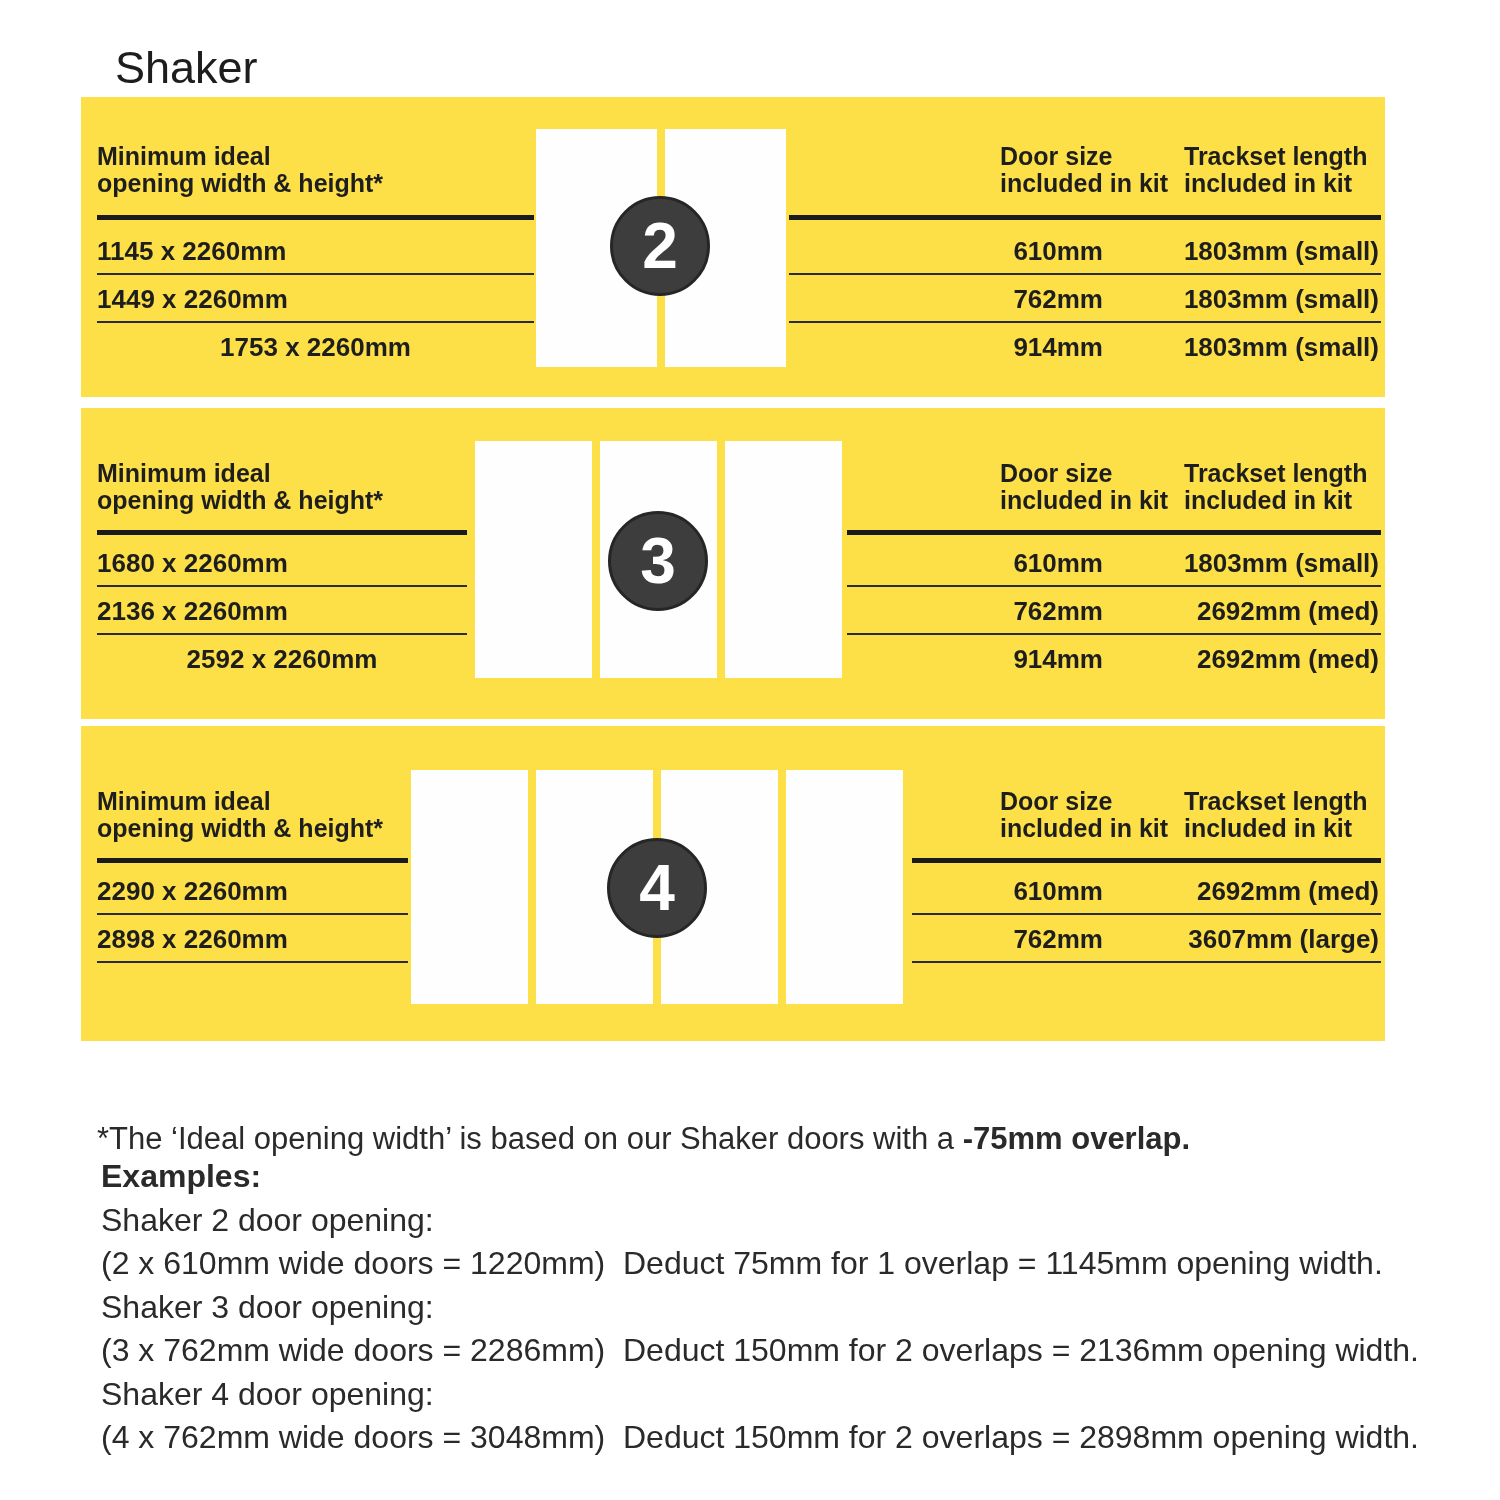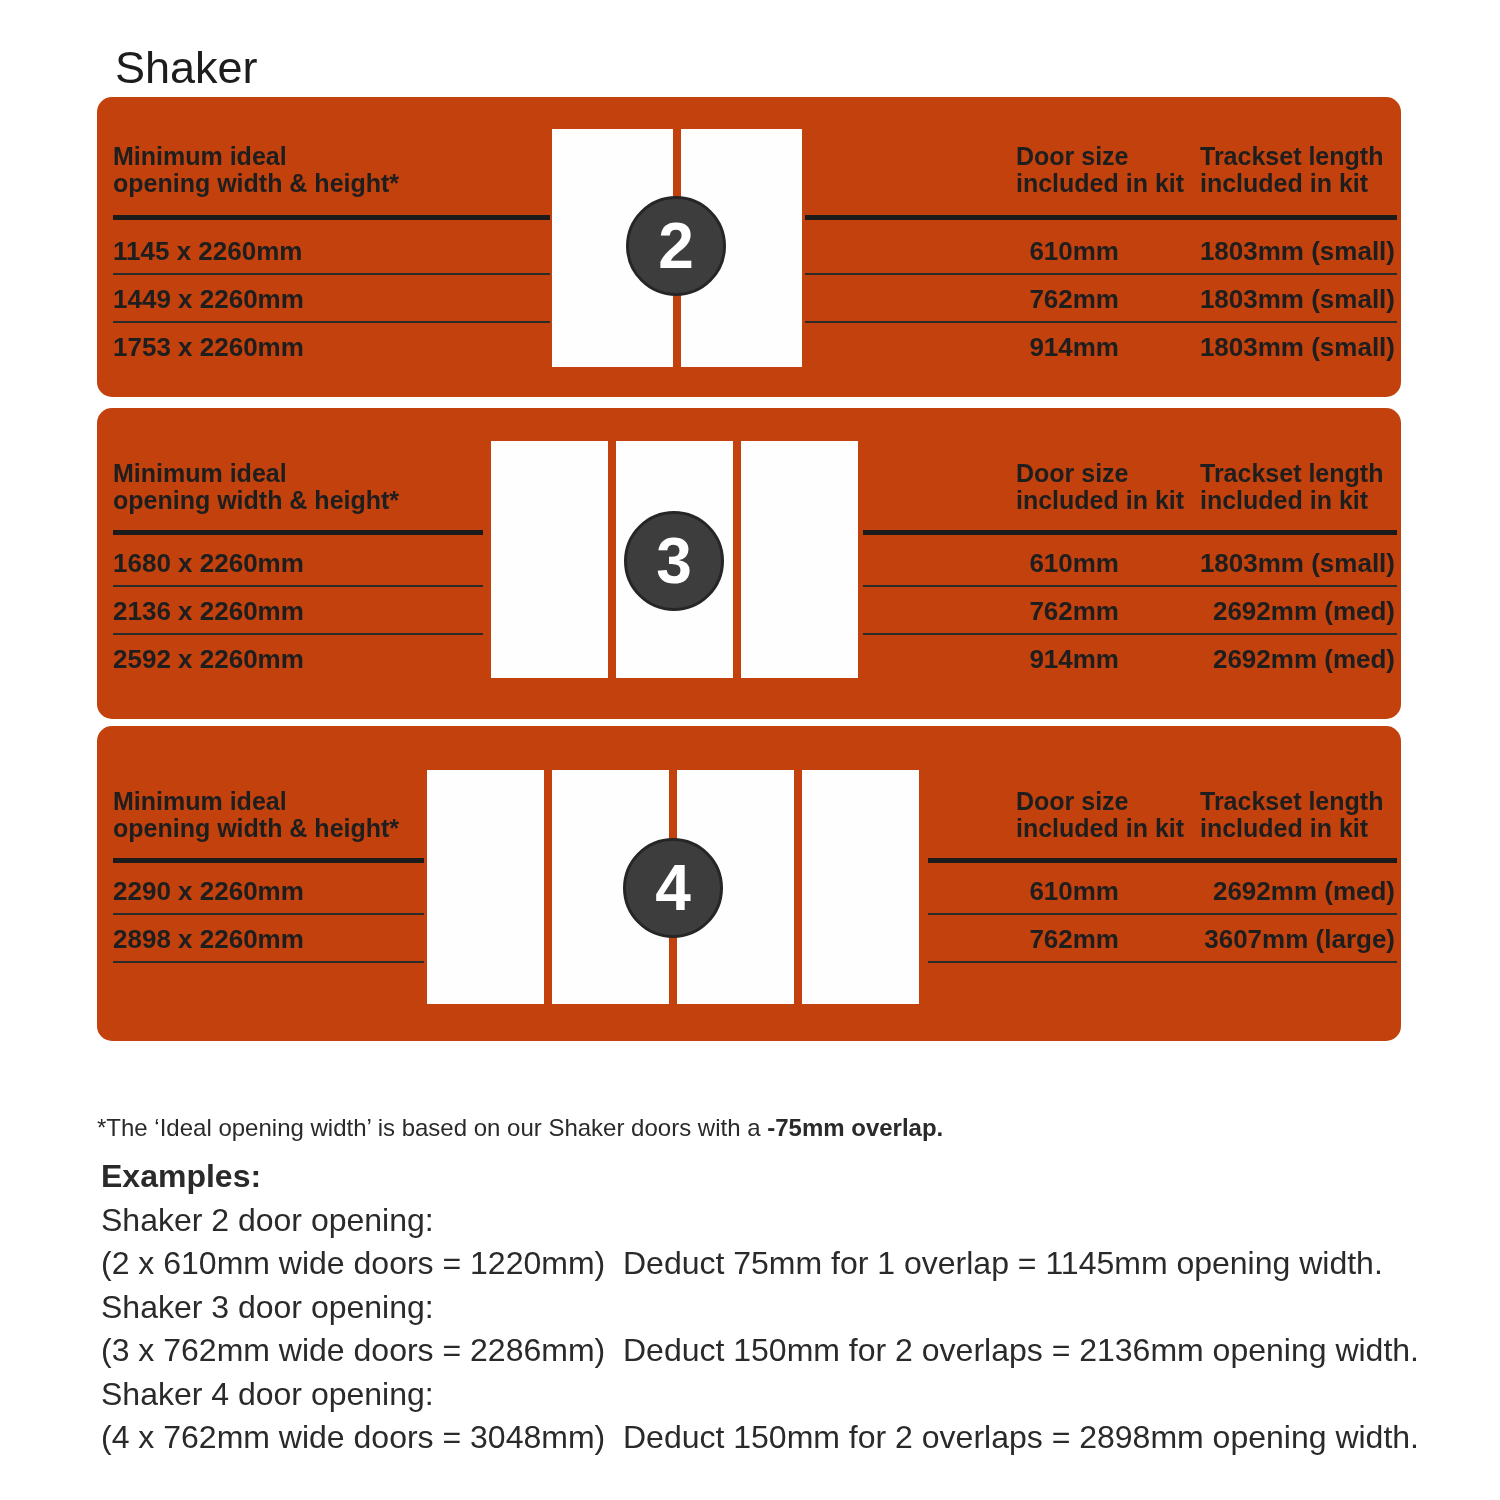--- a/index.html
+++ b/index.html
@@ -7,21 +7,21 @@
     position: relative; width: 1500px; height: 1500px;
     background: #ffffff; overflow: hidden;
     font-family: "Liberation Sans", sans-serif;
     color: #1e1e1e;
   }
   .title {
     position: absolute; left: 97px; top: 24px; margin: 18px;
     font-size: 45px; font-weight: 400; color: #1d1d1d;
   }
   
-  .panel { position: absolute; left: 97px; width: 1304px; background: #c2410c; border-radius: 15px; }
+  .panel { position: absolute; left: 81px; width: 1304px; background: #fde047; }
   .s1 { top: 97px;  height: 300px; }
   .s2 { top: 408px; height: 311px; }
   .s3 { top: 726px; height: 315px; }
 
   
   .left-table { position: absolute; left: 16px; }
   .s1 .left-table { top: 46px; width: 437px; }
   .s2 .left-table { top: 52px; width: 370px; }
   .s3 .left-table { top: 62px; width: 311px; }
 
@@ -29,21 +29,21 @@
   .thick-rule { height: 5px; background: #1b1b1b; }
   .s1 .thick-rule { margin-top: 18px; }
   .s2 .thick-rule, .s3 .thick-rule { margin-top: 16px; }
   .spacer { height: 4px; }
   .s1 .spacer { height: 7px; }
 
   .t-row {
     height: 48px; line-height: 48px; font-size: 26px; font-weight: 700;
     border-bottom: 2px solid #2b2b2b; box-sizing: border-box; white-space: nowrap;
   }
-  .t-row.last { border-bottom: none; }
+  .t-row.last { border-bottom: none; text-align: center; }
   .t-row.end  { border-bottom: 2px solid #2b2b2b; }
 
   
   .right-table { position: absolute; }
   .s1 .right-table { top: 46px; left: 708px; width: 592px; }
   .s2 .right-table { top: 52px; left: 766px; width: 534px; }
   .s3 .right-table { top: 62px; left: 831px; width: 469px; }
 
   .right-table .tbl-header { position: relative; }
   .rh1 { position: absolute; left: calc(100% - 429px); top: 0; margin-left: 48px; }
@@ -68,21 +68,21 @@
     display: flex; align-items: center; justify-content: center;
     font-size: 64px; font-weight: 700;
   }
   .s1 .num-circle { left: 529px; top: 99px; }
   .s2 .num-circle { left: 527px; top: 103px; }
   .s3 .num-circle { left: 526px; top: 112px; }
 
   
   .footnote {
     position: absolute; left: 97px; top: 1090px;
-    font-size: 24px; color: #2a2a2a; white-space: pre-wrap;
+    font-size: 31px; color: #2a2a2a; white-space: pre-wrap;
   }
   .footnote .b { font-weight: 700; }
   .examples {
     position: absolute; left: 101px; top: 1155px;
     font-size: 32px; line-height: 43.5px; color: #2a2a2a;
   }
   .examples .heading { font-weight: 700; }
   .example-line { white-space: pre-wrap; }
 </style>
 </head>

